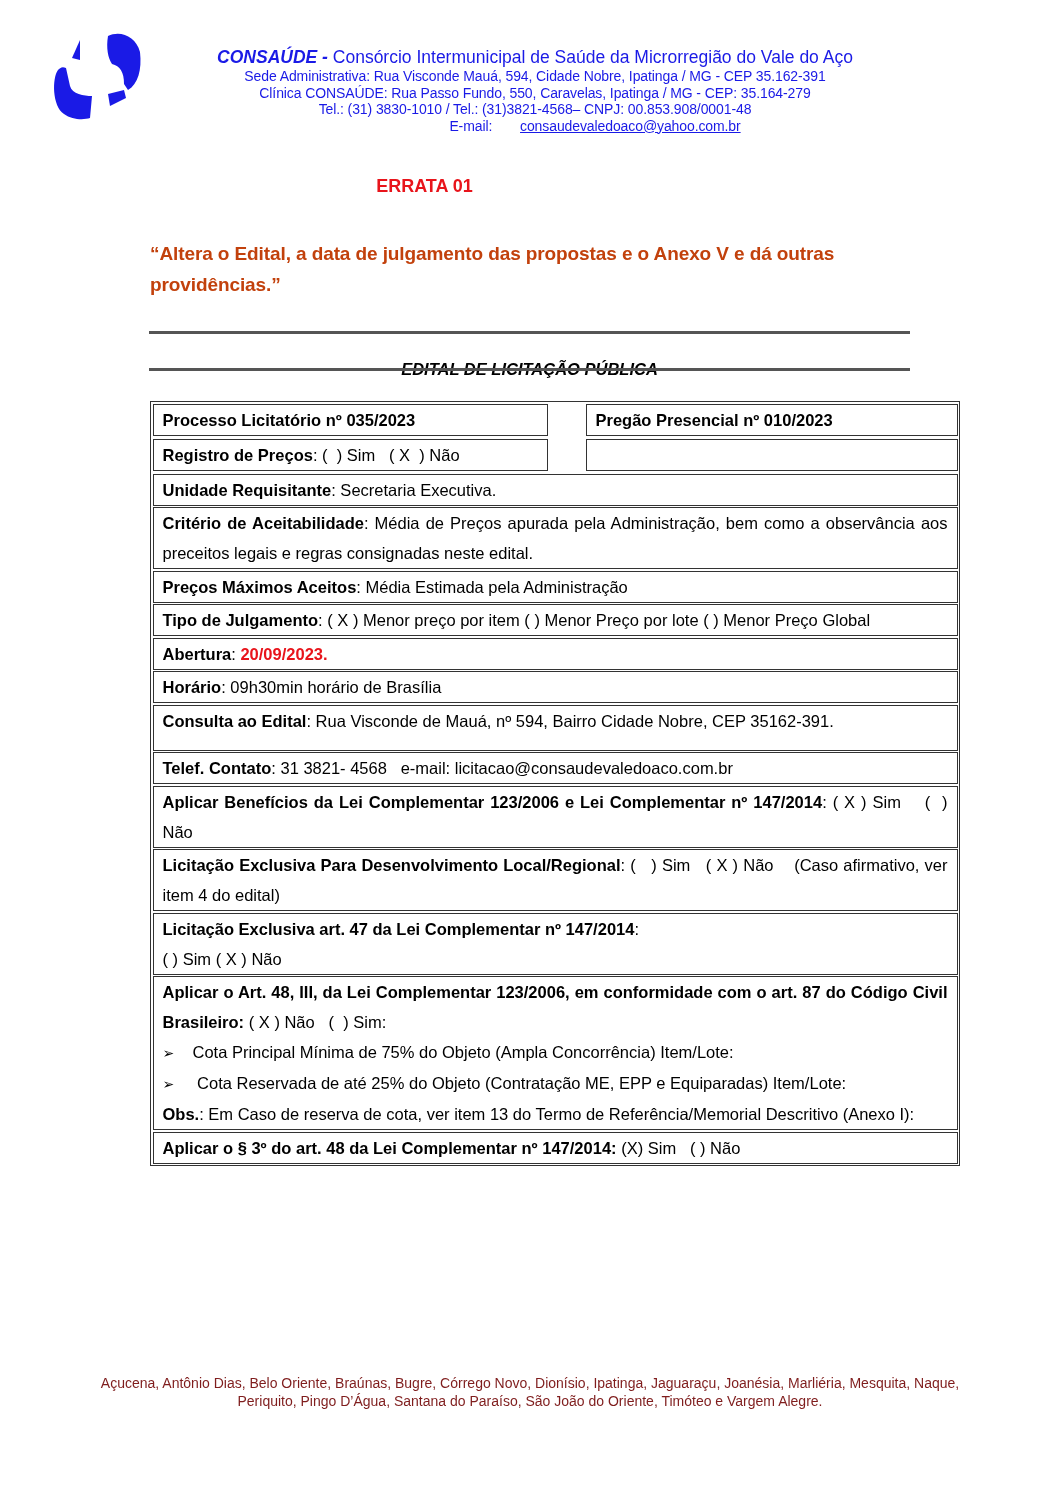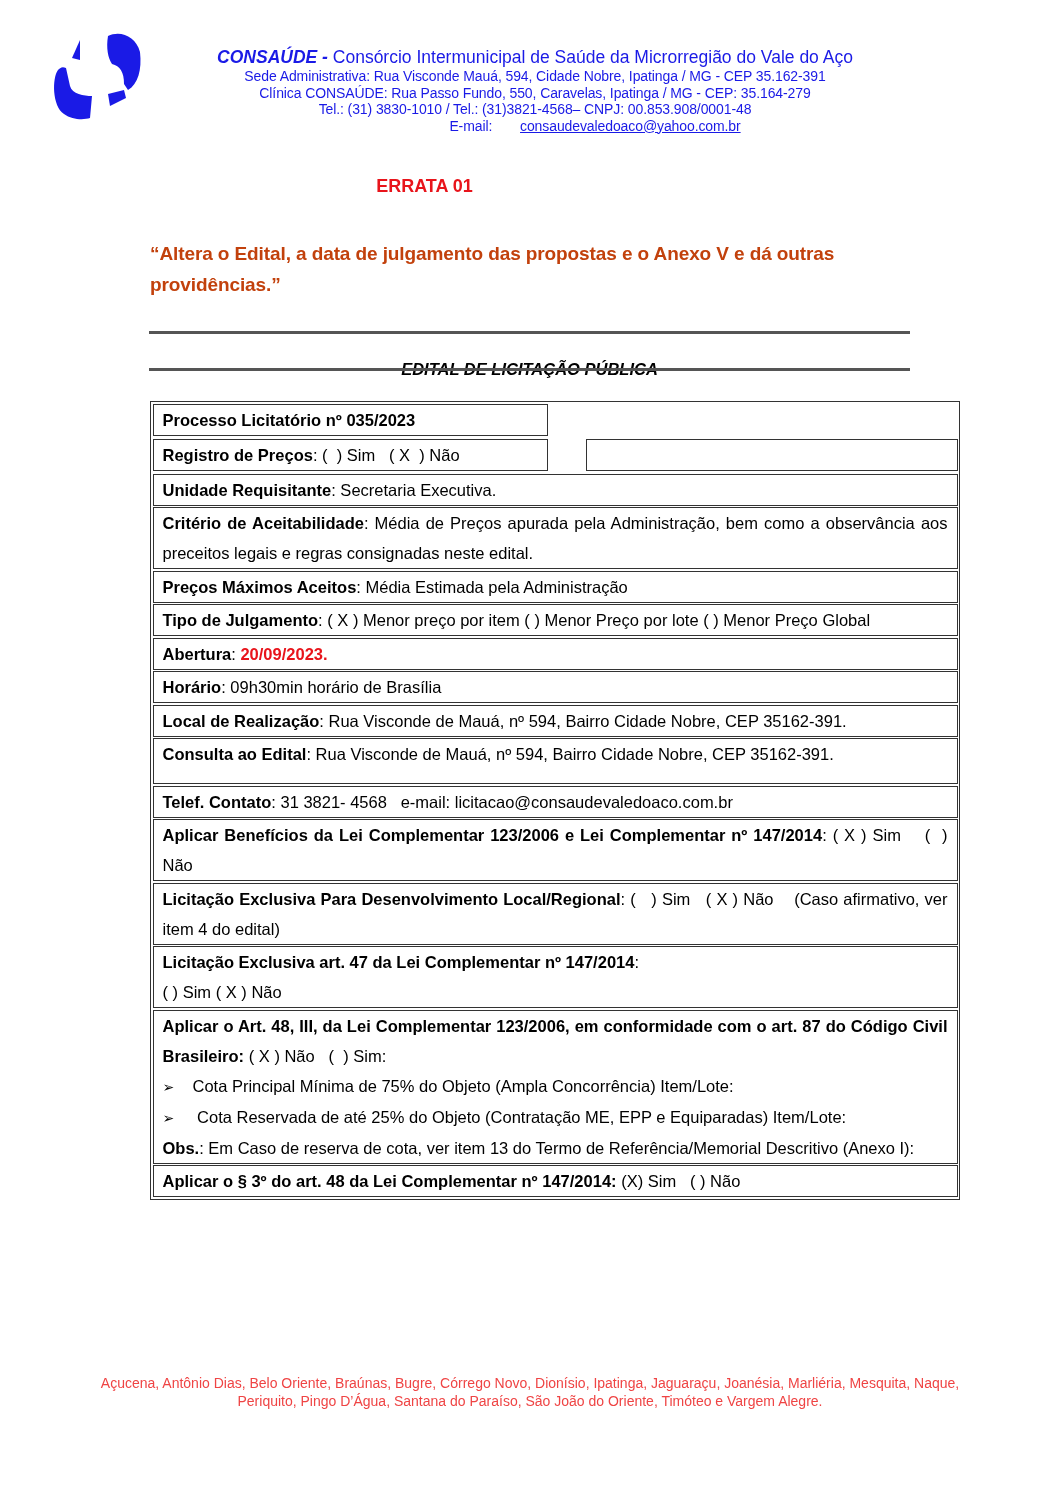--- a/index.html
+++ b/index.html
@@ -34,21 +34,21 @@
   .row.split { display: flex; padding: 0; border: none; margin: 0; }
   .row.split .cell { border: 1.5px solid #333; margin: 1.5px; padding: 0 9px; height: 30px; }
   .cell.left { width: 375px; }
   .cell.right { flex: 1; }
   .b { font-weight: bold; }
   .red { color: #e8141b; }
   .bullet { display: block; padding-left: 0; }
   .bullet .arr { display: inline-block; width: 30px; font-size: 14px; }
 
   .footer { position: absolute; left: 90px; top: 1374px; width: 880px; text-align: center;
-            color: #ef4444; font-size: 14px; line-height: 18px; }
+            color: #7f1d1d; font-size: 14px; line-height: 18px; }
 </style>
 </head>
 <body>
 
 <svg class="logo" viewBox="0 0 100 92">
   <path d="M30 12 L22 30 L30 32 Z" fill="#1a1ae6"></path>
   <path d="M8 42 C2 50 2 78 14 86 C22 92 34 92 40 90 L42 68 C34 68 22 66 20 58 L16 40 C12 38 10 40 8 42 Z" fill="#1a1ae6"></path>
   <path d="M58 8 C56 20 58 30 62 36 C70 38 74 44 74 56 L78 62 C88 56 92 42 90 24 C86 8 70 2 58 8 Z" fill="#1a1ae6"></path>
   <path d="M58 66 L74 62 L76 70 L60 78 Z" fill="#1a1ae6"></path>
 </svg>
@@ -68,32 +68,32 @@
 <div class="errata">ERRATA 01</div>
 <div class="subtitle">“Altera o Edital, a data de julgamento das propostas e o Anexo V e dá outras providências.”</div>
 
 <div class="rule top"></div>
 <div class="edital-title">EDITAL DE LICITAÇÃO PÚBLICA</div>
 <div class="rule bottom"></div>
 
 <div class="tbl">
   <div class="row split">
     <div class="cell left b">Processo Licitatório nº 035/2023</div>
+    <div class="cell right b">Pregão Presencial nº 010/2023</div>
   </div>
   <div class="row split">
     <div class="cell left"><span class="b">Registro de Preços</span><span style="white-space:pre">: (  ) Sim   ( X  ) Não</span></div>
     <div class="cell right"></div>
   </div>
   <div class="row"><span class="b">Unidade Requisitante</span><span>: Secretaria Executiva.</span></div>
   <div class="row"><span class="b">Critério de Aceitabilidade</span><span>: Média de Preços apurada pela Administração, bem como a observância aos preceitos legais e regras consignadas neste edital.</span></div>
   <div class="row"><span class="b">Preços Máximos Aceitos</span><span>: Média Estimada pela Administração</span></div>
   <div class="row"><span class="b">Tipo de Julgamento</span><span>: ( X ) Menor preço por item   (  ) Menor Preço por lote (  ) Menor Preço Global</span></div>
   <div class="row"><span class="b">Abertura</span><span>: </span><span class="b red">20/09/2023.</span></div>
   <div class="row"><span class="b">Horário</span><span>: 09h30min horário de Brasília</span></div>
-  <div class="row"><span class="b">Local de Realização</span><span>: Rua Visconde de Mauá, nº 594, Bairro Cidade Nobre, CEP 35162-391.</span></div>
   <div class="row" style="height:44px"><span class="b">Consulta ao Edital</span><span>: Rua Visconde de Mauá, nº 594, Bairro Cidade Nobre, CEP 35162-391.</span></div>
   <div class="row"><span class="b">Telef. Contato</span><span style="white-space:pre-wrap">: 31 3821- 4568   e-mail: licitacao@consaudevaledoaco.com.br</span></div>
   <div class="row"><span class="b">Aplicar Benefícios da Lei Complementar 123/2006 e Lei Complementar nº 147/2014</span><span style="white-space:pre-wrap">: ( X ) Sim    (  ) Não</span></div>
   <div class="row"><span class="b">Licitação Exclusiva Para Desenvolvimento Local/Regional</span><span style="white-space:pre-wrap">: (   ) Sim   ( X ) Não    (Caso afirmativo, ver item 4 do edital)</span></div>
   <div class="row"><span class="b">Licitação Exclusiva art. 47 da Lei Complementar nº 147/2014</span><span>:</span><br><span>(  ) Sim ( X ) Não</span></div>
   <div class="row">
     <span class="b">Aplicar o Art. 48, III, da Lei Complementar 123/2006, em conformidade com o art. 87 do Código Civil Brasileiro:</span><span style="white-space:pre-wrap"> ( X ) Não   (  ) Sim:</span>
     <span class="bullet"><span class="arr">➢</span><span>Cota Principal Mínima de 75% do Objeto (Ampla Concorrência) Item/Lote:</span></span>
     <span class="bullet"><span class="arr">➢</span><span> Cota Reservada de até 25% do Objeto (Contratação ME, EPP e Equiparadas) Item/Lote:</span></span>
     <span class="b">Obs.</span><span>: Em Caso de reserva de cota, ver item 13 do Termo de Referência/Memorial Descritivo (Anexo I):</span>

